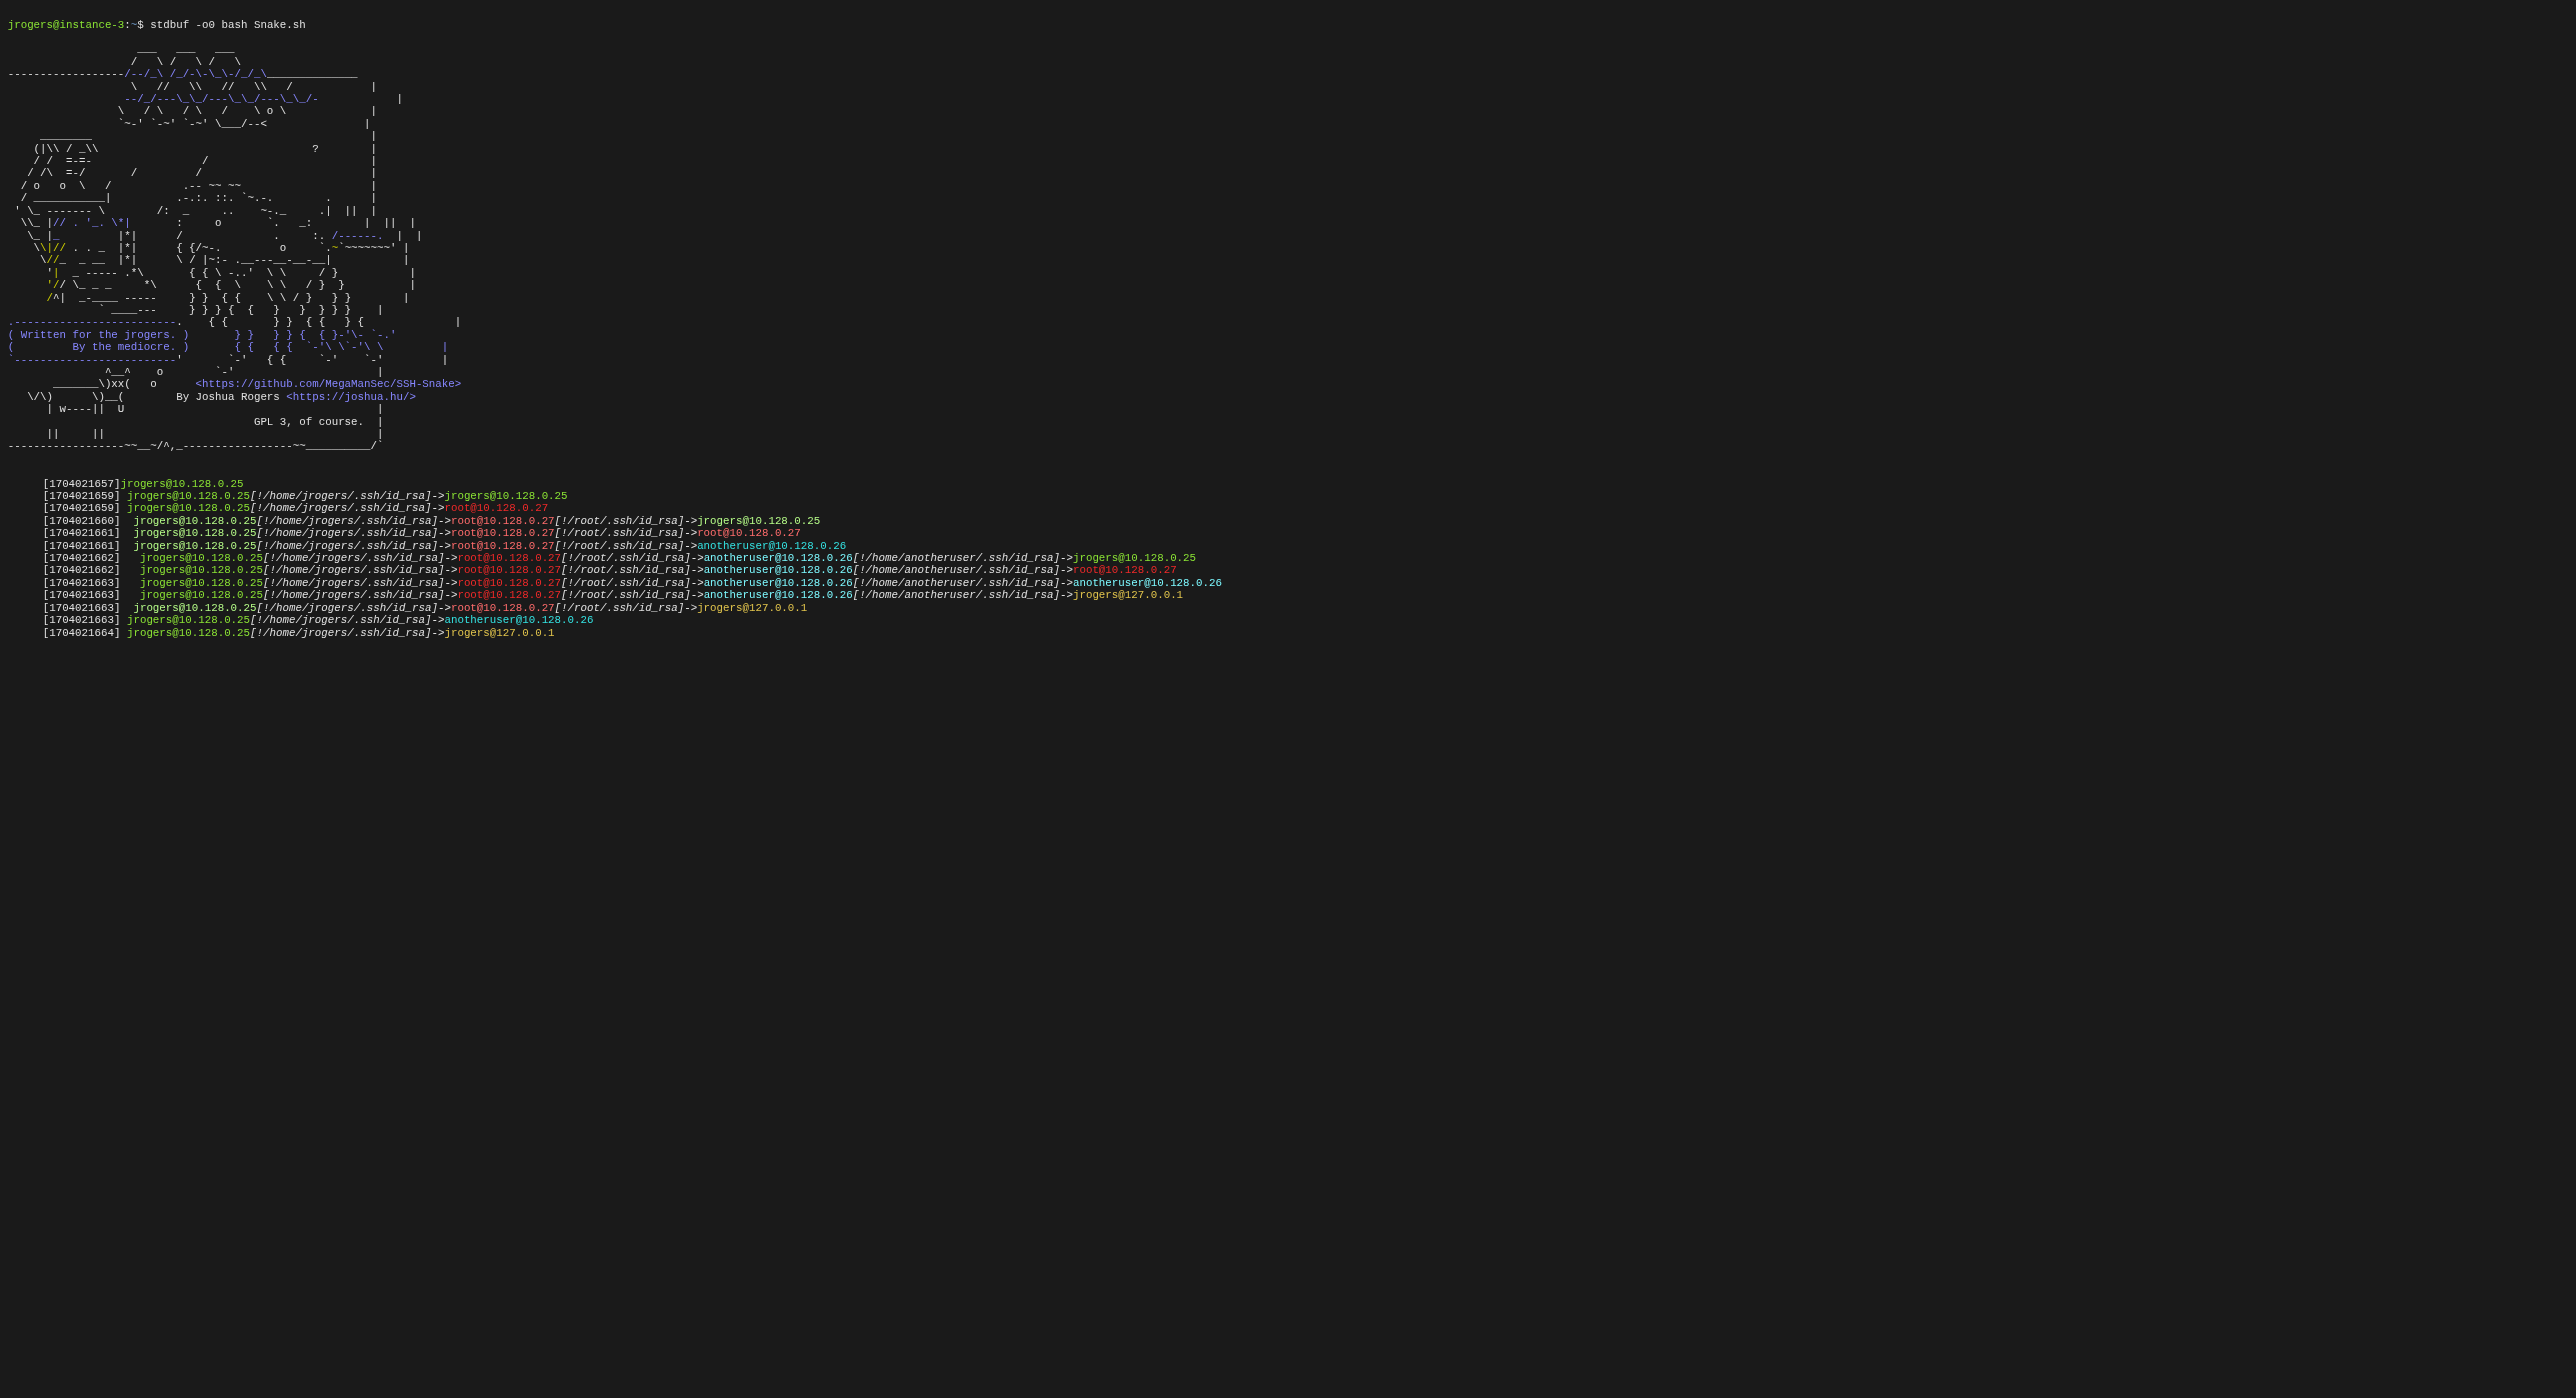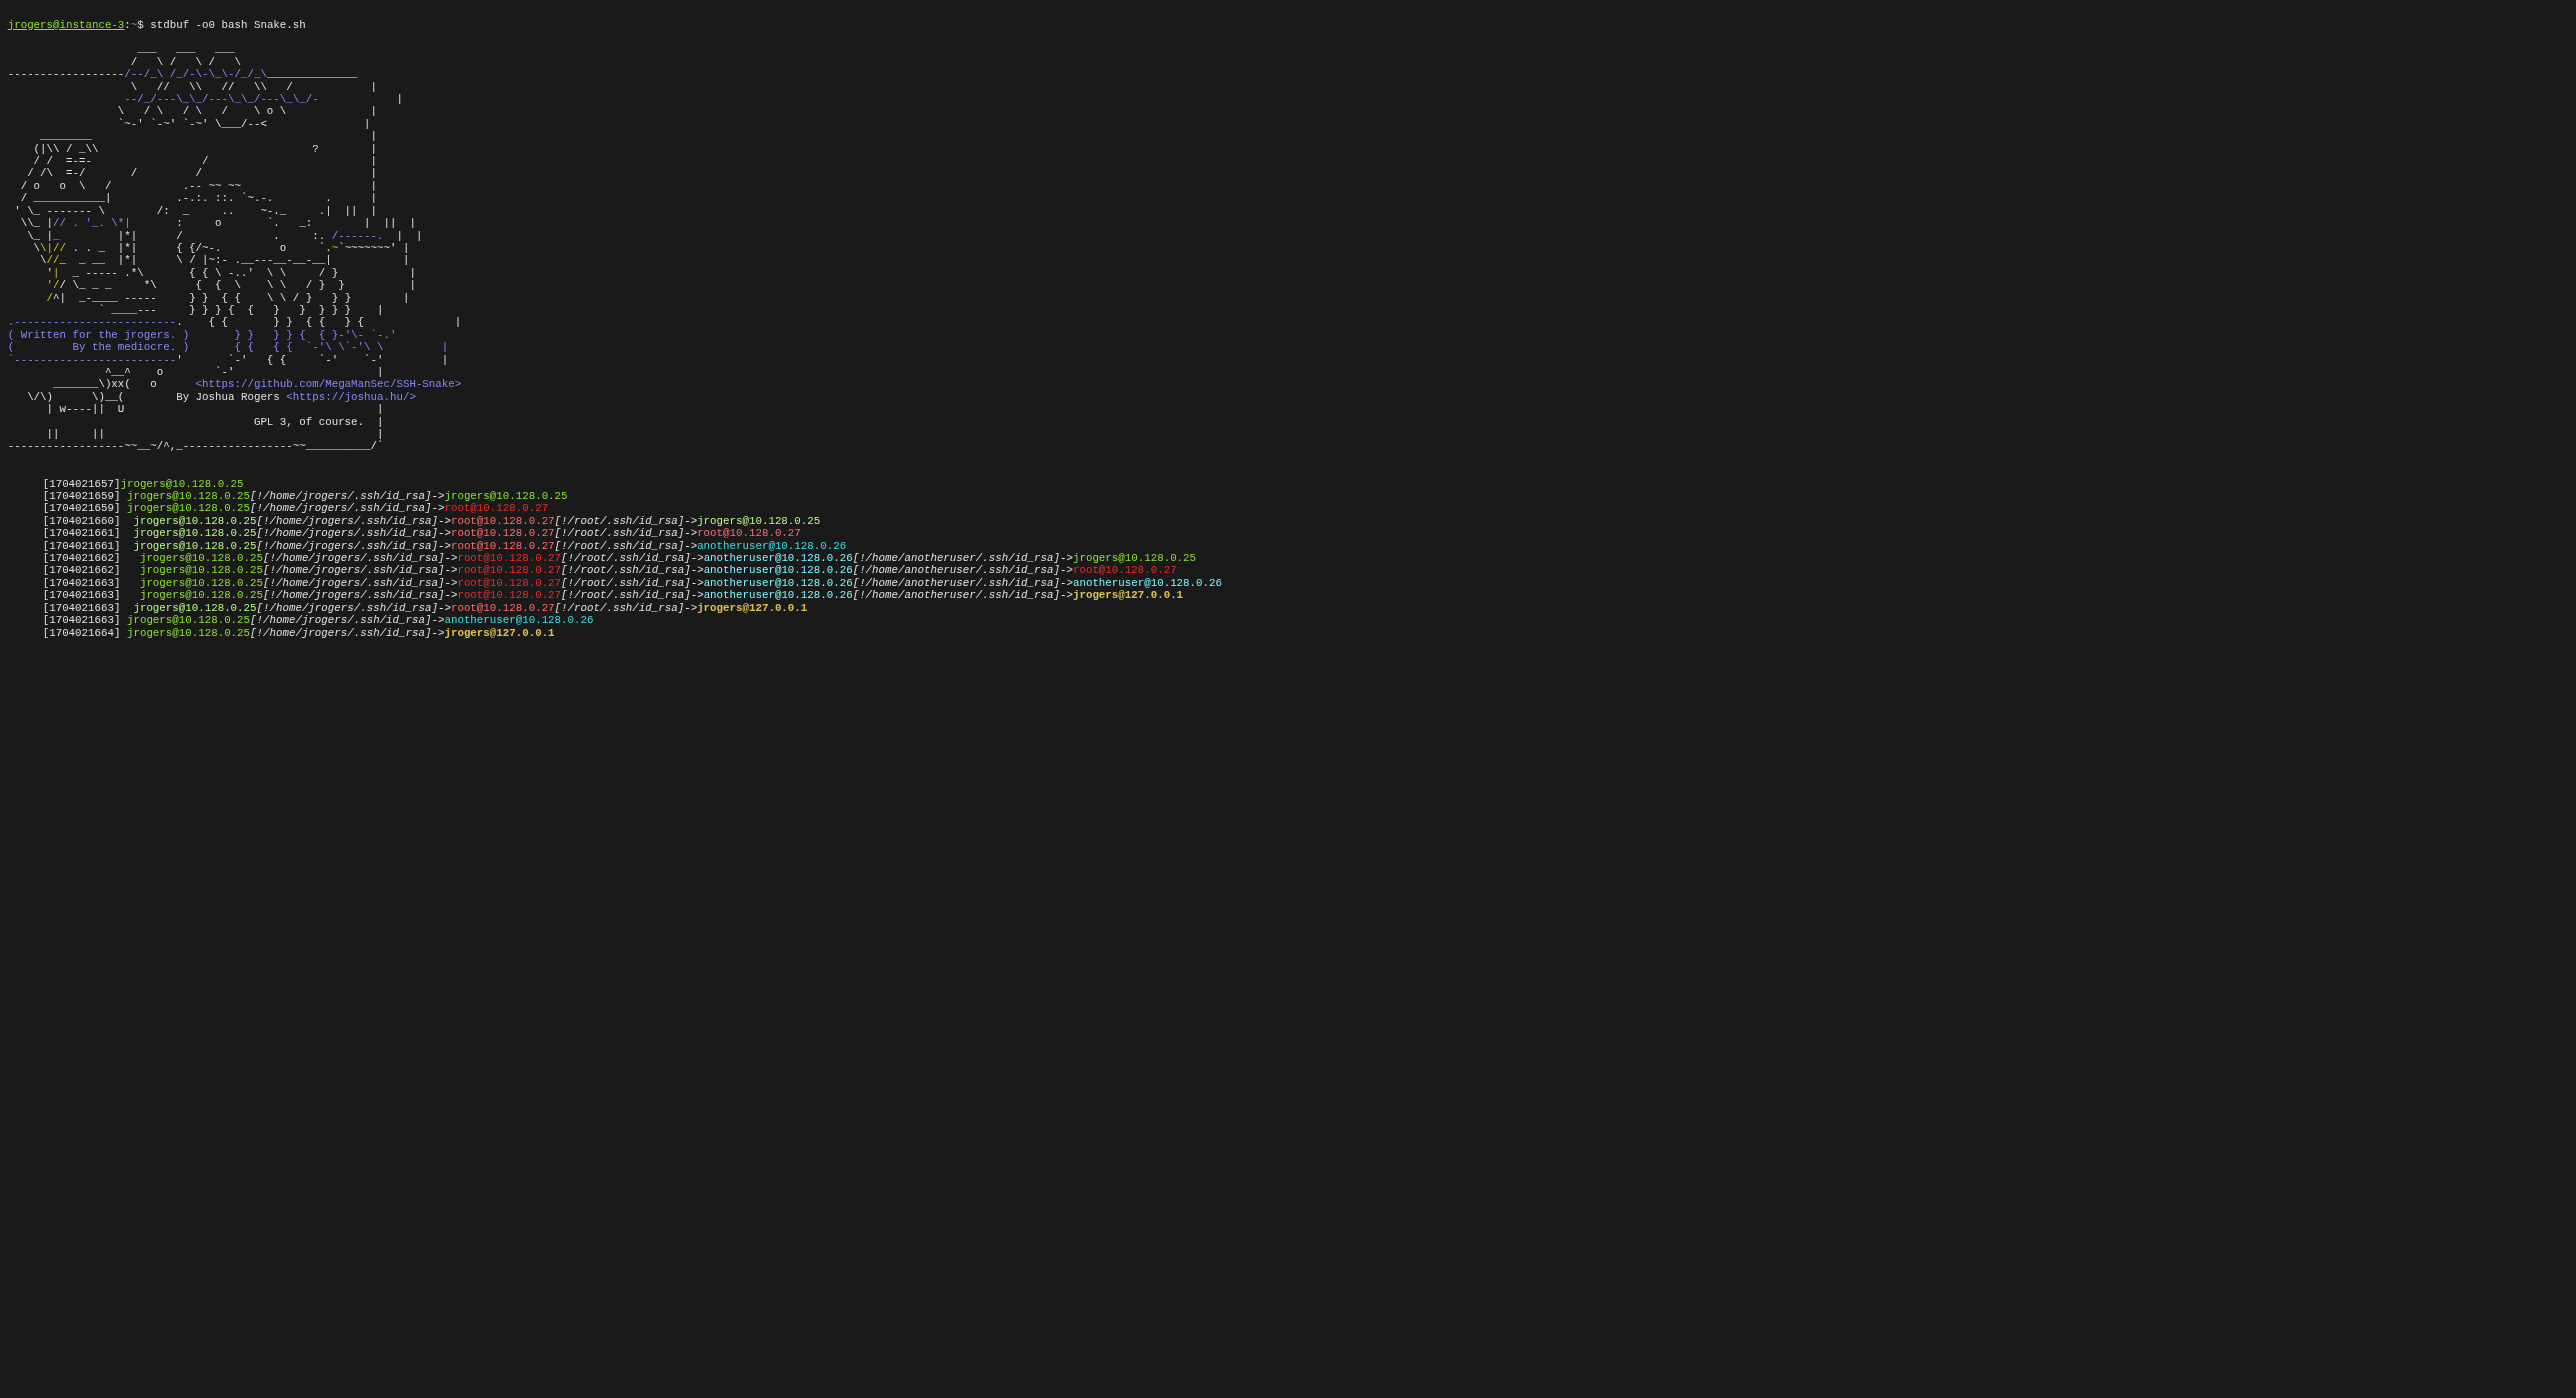--- a/index.html
+++ b/index.html
@@ -10,39 +10,39 @@
     font-family: "Menlo", "Consolas", "Courier New", monospace;
     font-size: 10.8px;
     line-height: 1.15;
     width: 2576px;
     min-height: 1399px;
   }
   .terminal {
     padding: 6.2px 7.7px;
     white-space: pre;
   }
-  .prompt-user { color: #8ae234; text-decoration: underline; }
+  .prompt-user { color: #8ae234; }
   .prompt-sep  { color: #e0e0e0; }
   .prompt-path { color: #729fcf; }
   .prompt-dollar { color: #e0e0e0; }
   .cmd { color: #e0e0e0; margin-top: 16px; }
 
   .ascii { color: #e0e0e0; display: block; }
   .ascii .blue { color: #8787ff; margin-top: 40px; }
   .ascii .yellow { color: #cdcd00; }
 
   .log-line { display: block; margin-left: 35px; }
   .ts { color: #e0e0e0; }
   .host-green { color: #8ae234; }
   .host-lgreen { color: #b4fa87; }
   .host-red { color: #ef2929; }
   .host-lightred { color: #ff6c6c; }
   .host-cyan { color: #34e2e2; }
   .host-lcyan { color: #7df9ff; }
-  .host-yellow { color: #e0c34c; font-weight: bold; }
+  .host-yellow { color: #e0c34c; }
   .plain { color: #e0e0e0; font-style: italic; }
 </style>
 </head>
 <body>
 
 <div class="terminal">
 <span><span class="prompt-user">jrogers@instance-3</span><span class="prompt-sep">:</span><span class="prompt-path">~</span><span class="prompt-dollar">$</span> </span><span class="cmd">stdbuf -o0 bash Snake.sh</span>
 
 <span class="ascii"><span>                    ___   ___   ___</span>
 <span>                   /   \ /   \ /   \</span>

